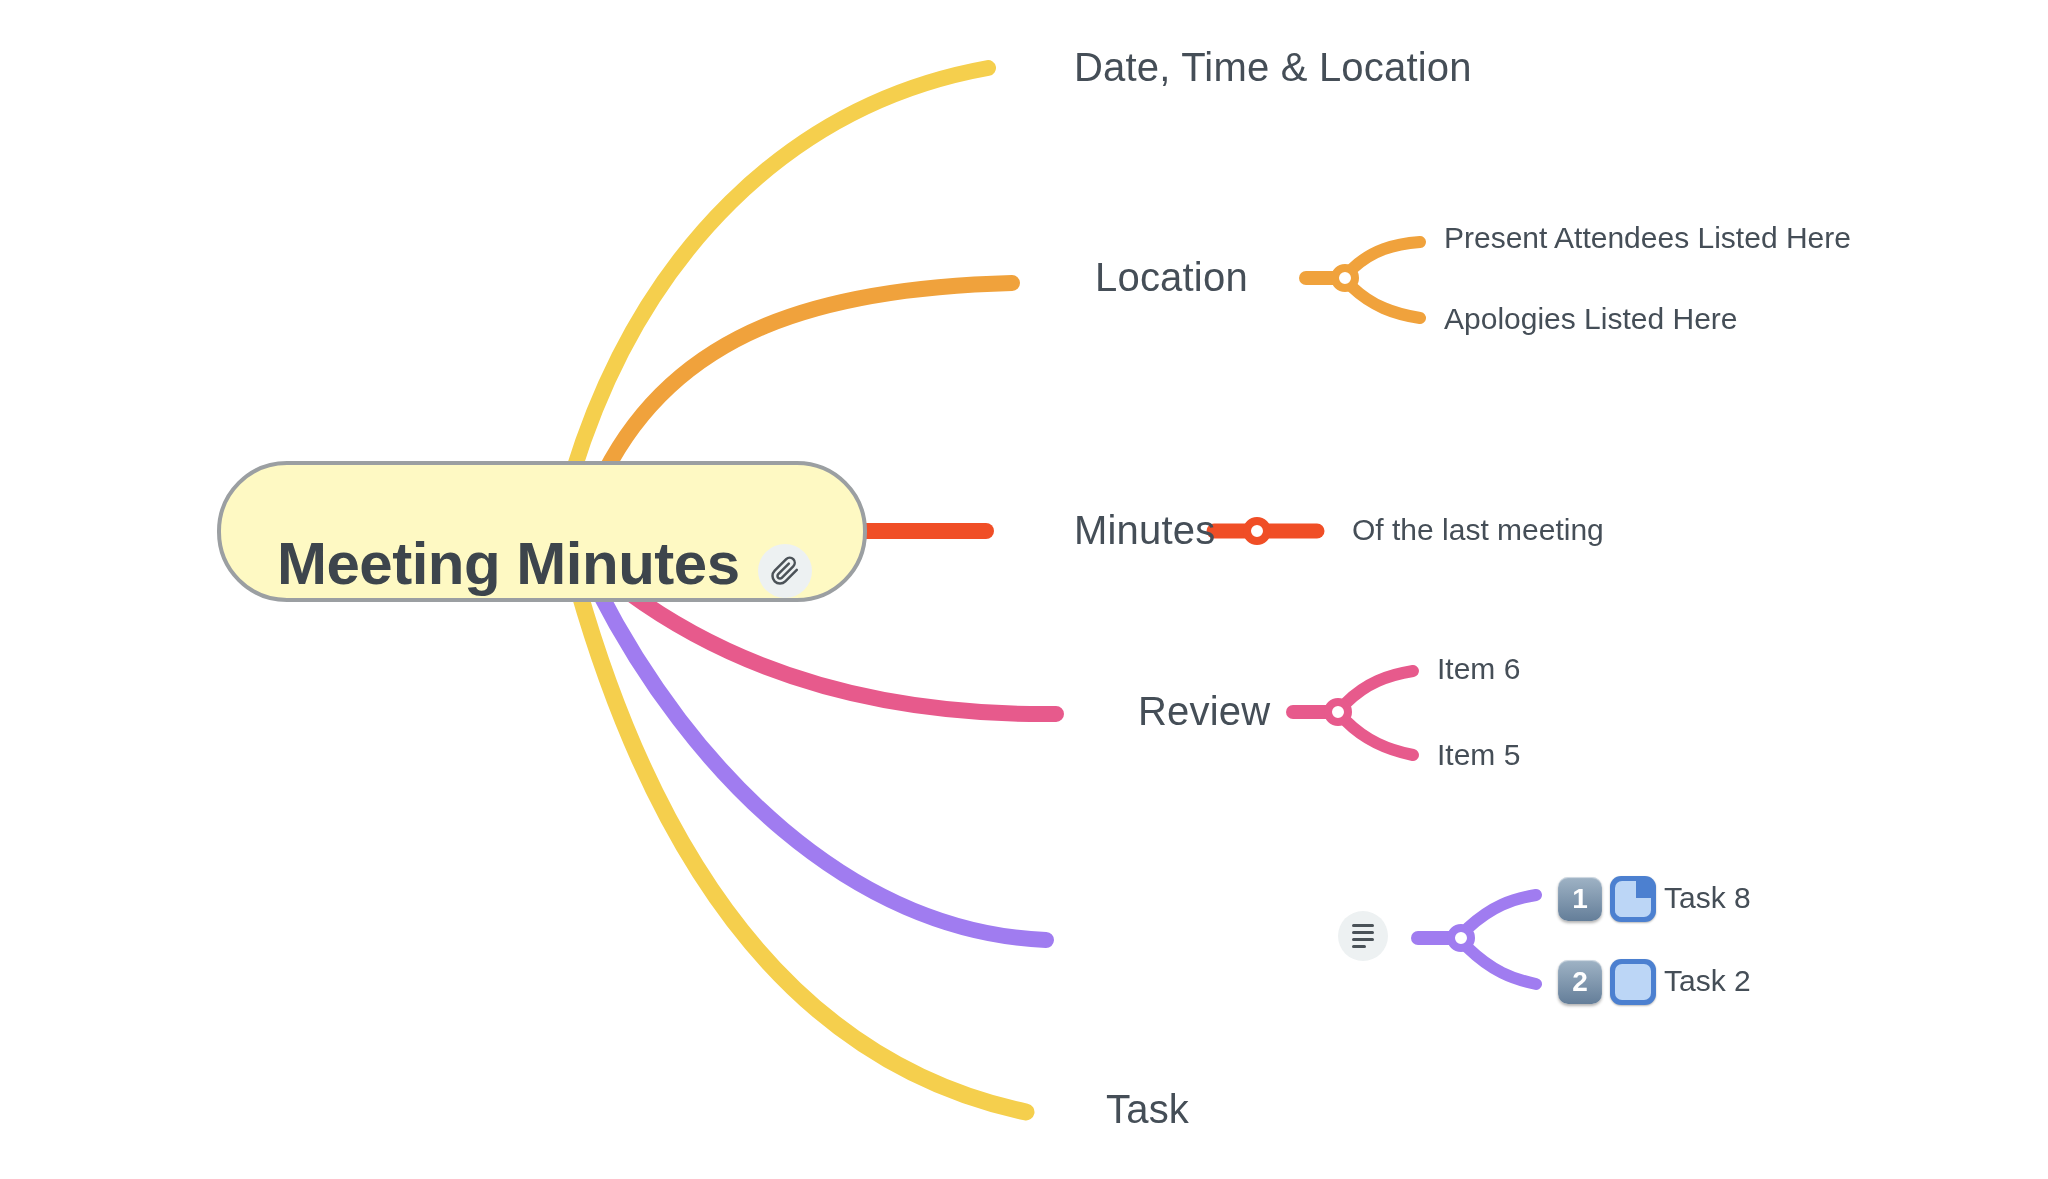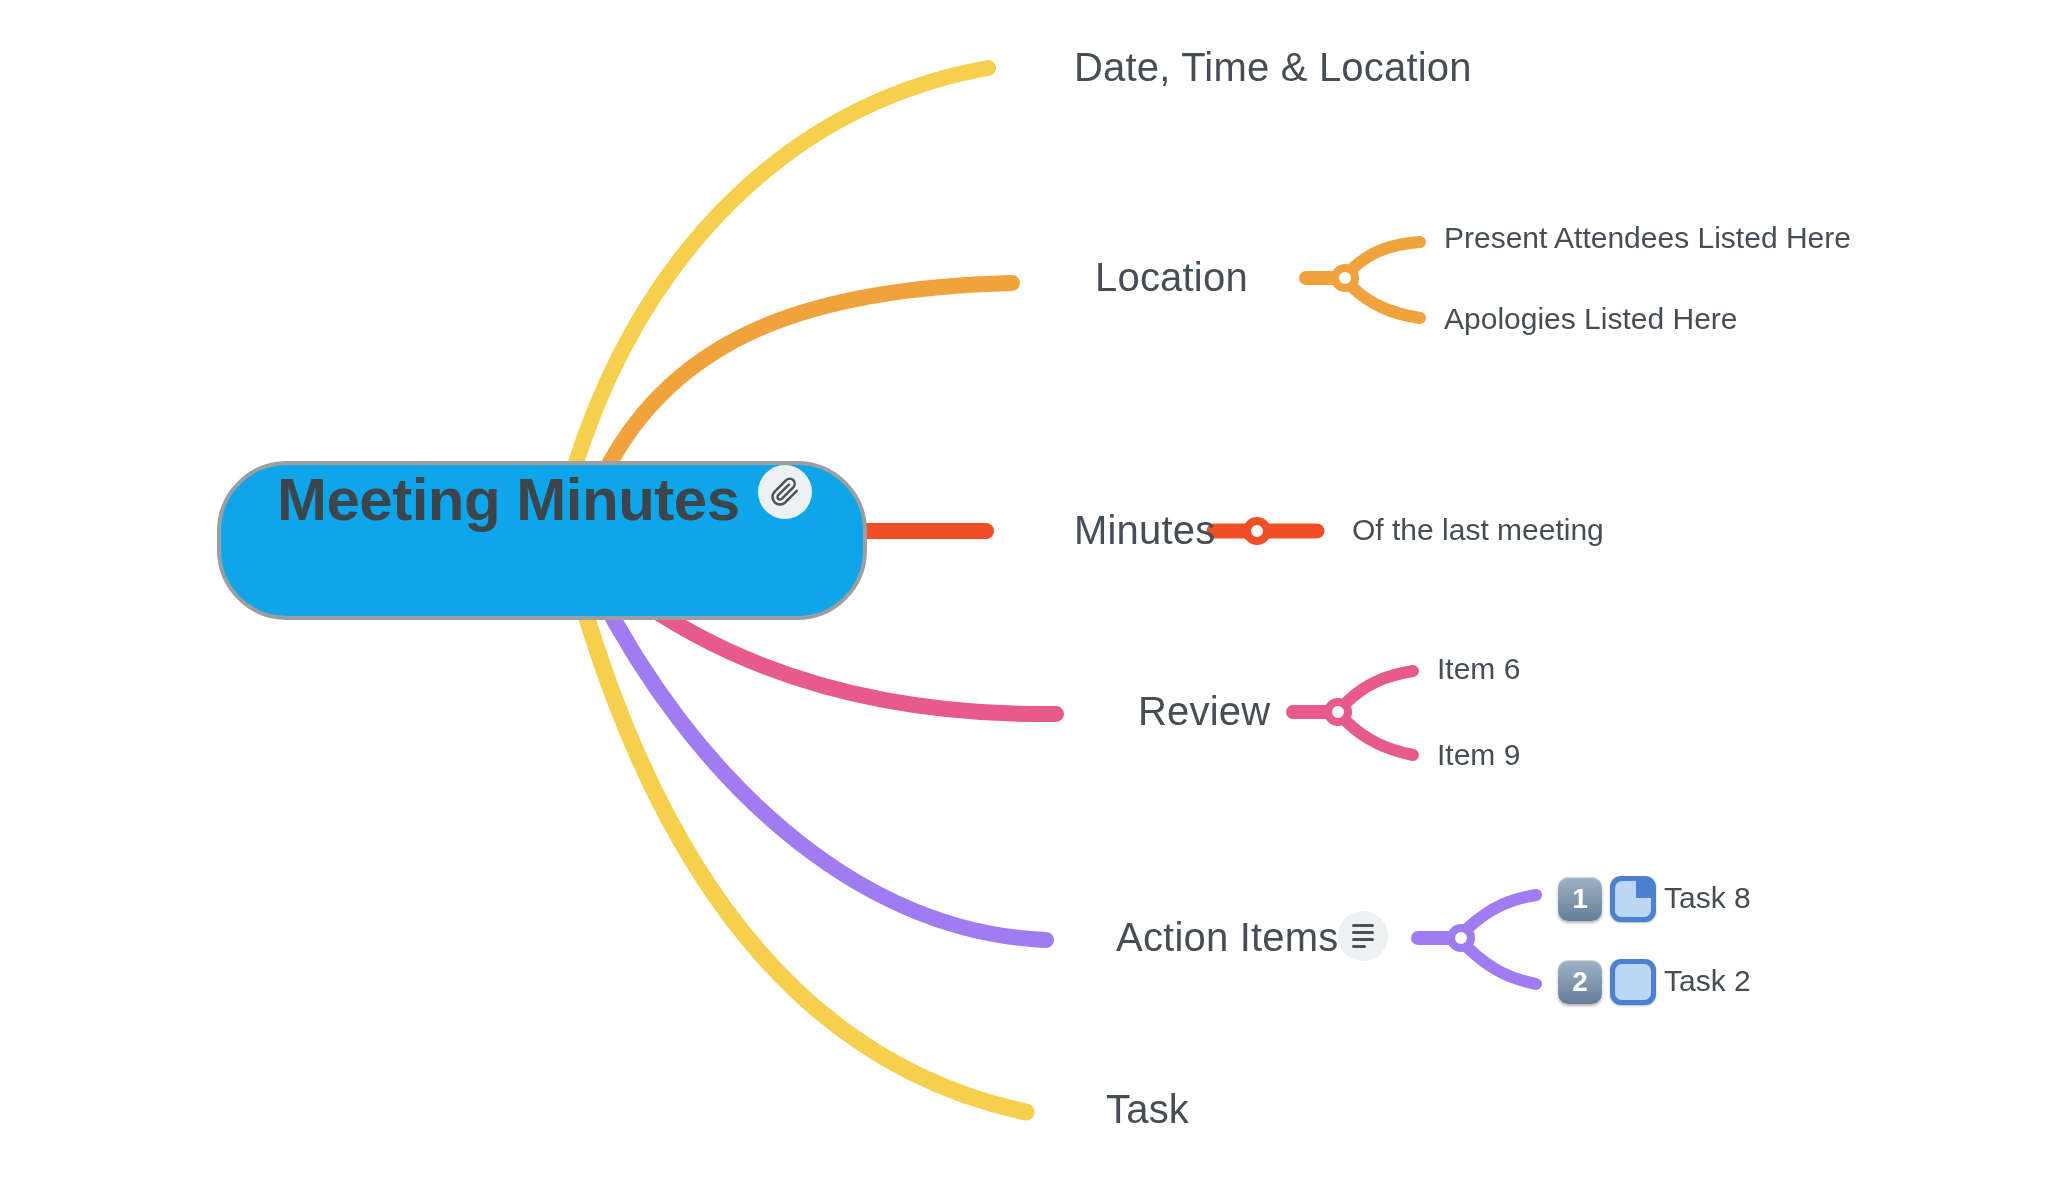--- a/index.html
+++ b/index.html
@@ -19,26 +19,26 @@
     transform:translateY(-52%);
     white-space:nowrap;
     color:#454E57;
   }
   .label.parent{font-size:40px;letter-spacing:.2px;margin-left:44px;}
   .label.child{font-size:30px;}
 
   .root-node{
     position:absolute;
     left:217px;top:461px;
-    width:650px;height:159px;
+    width:650px;height:141px;
     box-sizing:border-box;
-    background:#0ea5e9;
+    background:#fef9c3;
     border:4px solid #9B9FA2;
     border-radius:70px;
-    display:flex;align-items:flex-start;
+    display:flex;align-items:flex-end;
     padding-left:56px;
     gap:18px;
   }
   .root-title{
     font-size:60px;font-weight:bold;color:#3D454C;
     white-space:nowrap;letter-spacing:-0.5px;
   }
   .icon-circle{
     border-radius:50%;
     background:#EDF1F2;
@@ -120,40 +120,39 @@
   </div>
 
   <div class="label parent" style="left:1030px;top:68px">Date, Time &amp; Location</div>
 
   <div class="label parent" style="left:1051px;top:278px">Location</div>
 
   <div class="label parent" style="left:1030px;top:531px">Minutes</div>
 
   <div class="label parent" style="left:1094px;top:712px">Review</div>
 
-  <div class="label parent" style="left:1072px;top:938px">Action Items</div>
 
   <div class="label parent" style="left:1062px;top:1110px">Task</div>
 
   <span class="icon-circle note-circle" style="left:1338px;top:936px">
     <i class="note-line-1"></i>
       <i class="note-line-2"></i>
       <i class="note-line-3"></i>
       <i class="note-line-4"></i>
   </span>
 
   <div class="label child" style="left:1444px;top:239px">Present Attendees Listed Here</div>
 
   <div class="label child" style="left:1444px;top:320px">Apologies Listed Here</div>
 
   <div class="label child" style="left:1352px;top:531px">Of the last meeting</div>
 
   <div class="label child" style="left:1437px;top:670px">Item 6</div>
 
-  <div class="label child" style="left:1437px;top:756px">Item 9</div>
+  <div class="label child" style="left:1437px;top:756px">Item 5</div>
 
   <span class="num-badge" style="left:1558px;top:899px">1</span>
   <span class="task-icon" style="left:1610px;top:899px">
     <span class="inner-left"></span>
       <span class="inner-bottom"></span>
   </span>
   <div class="label child" style="left:1664px;top:899px">Task 8</div>
 
   <span class="num-badge" style="left:1558px;top:982px">2</span>
   <span class="task-icon" style="left:1610px;top:982px">

